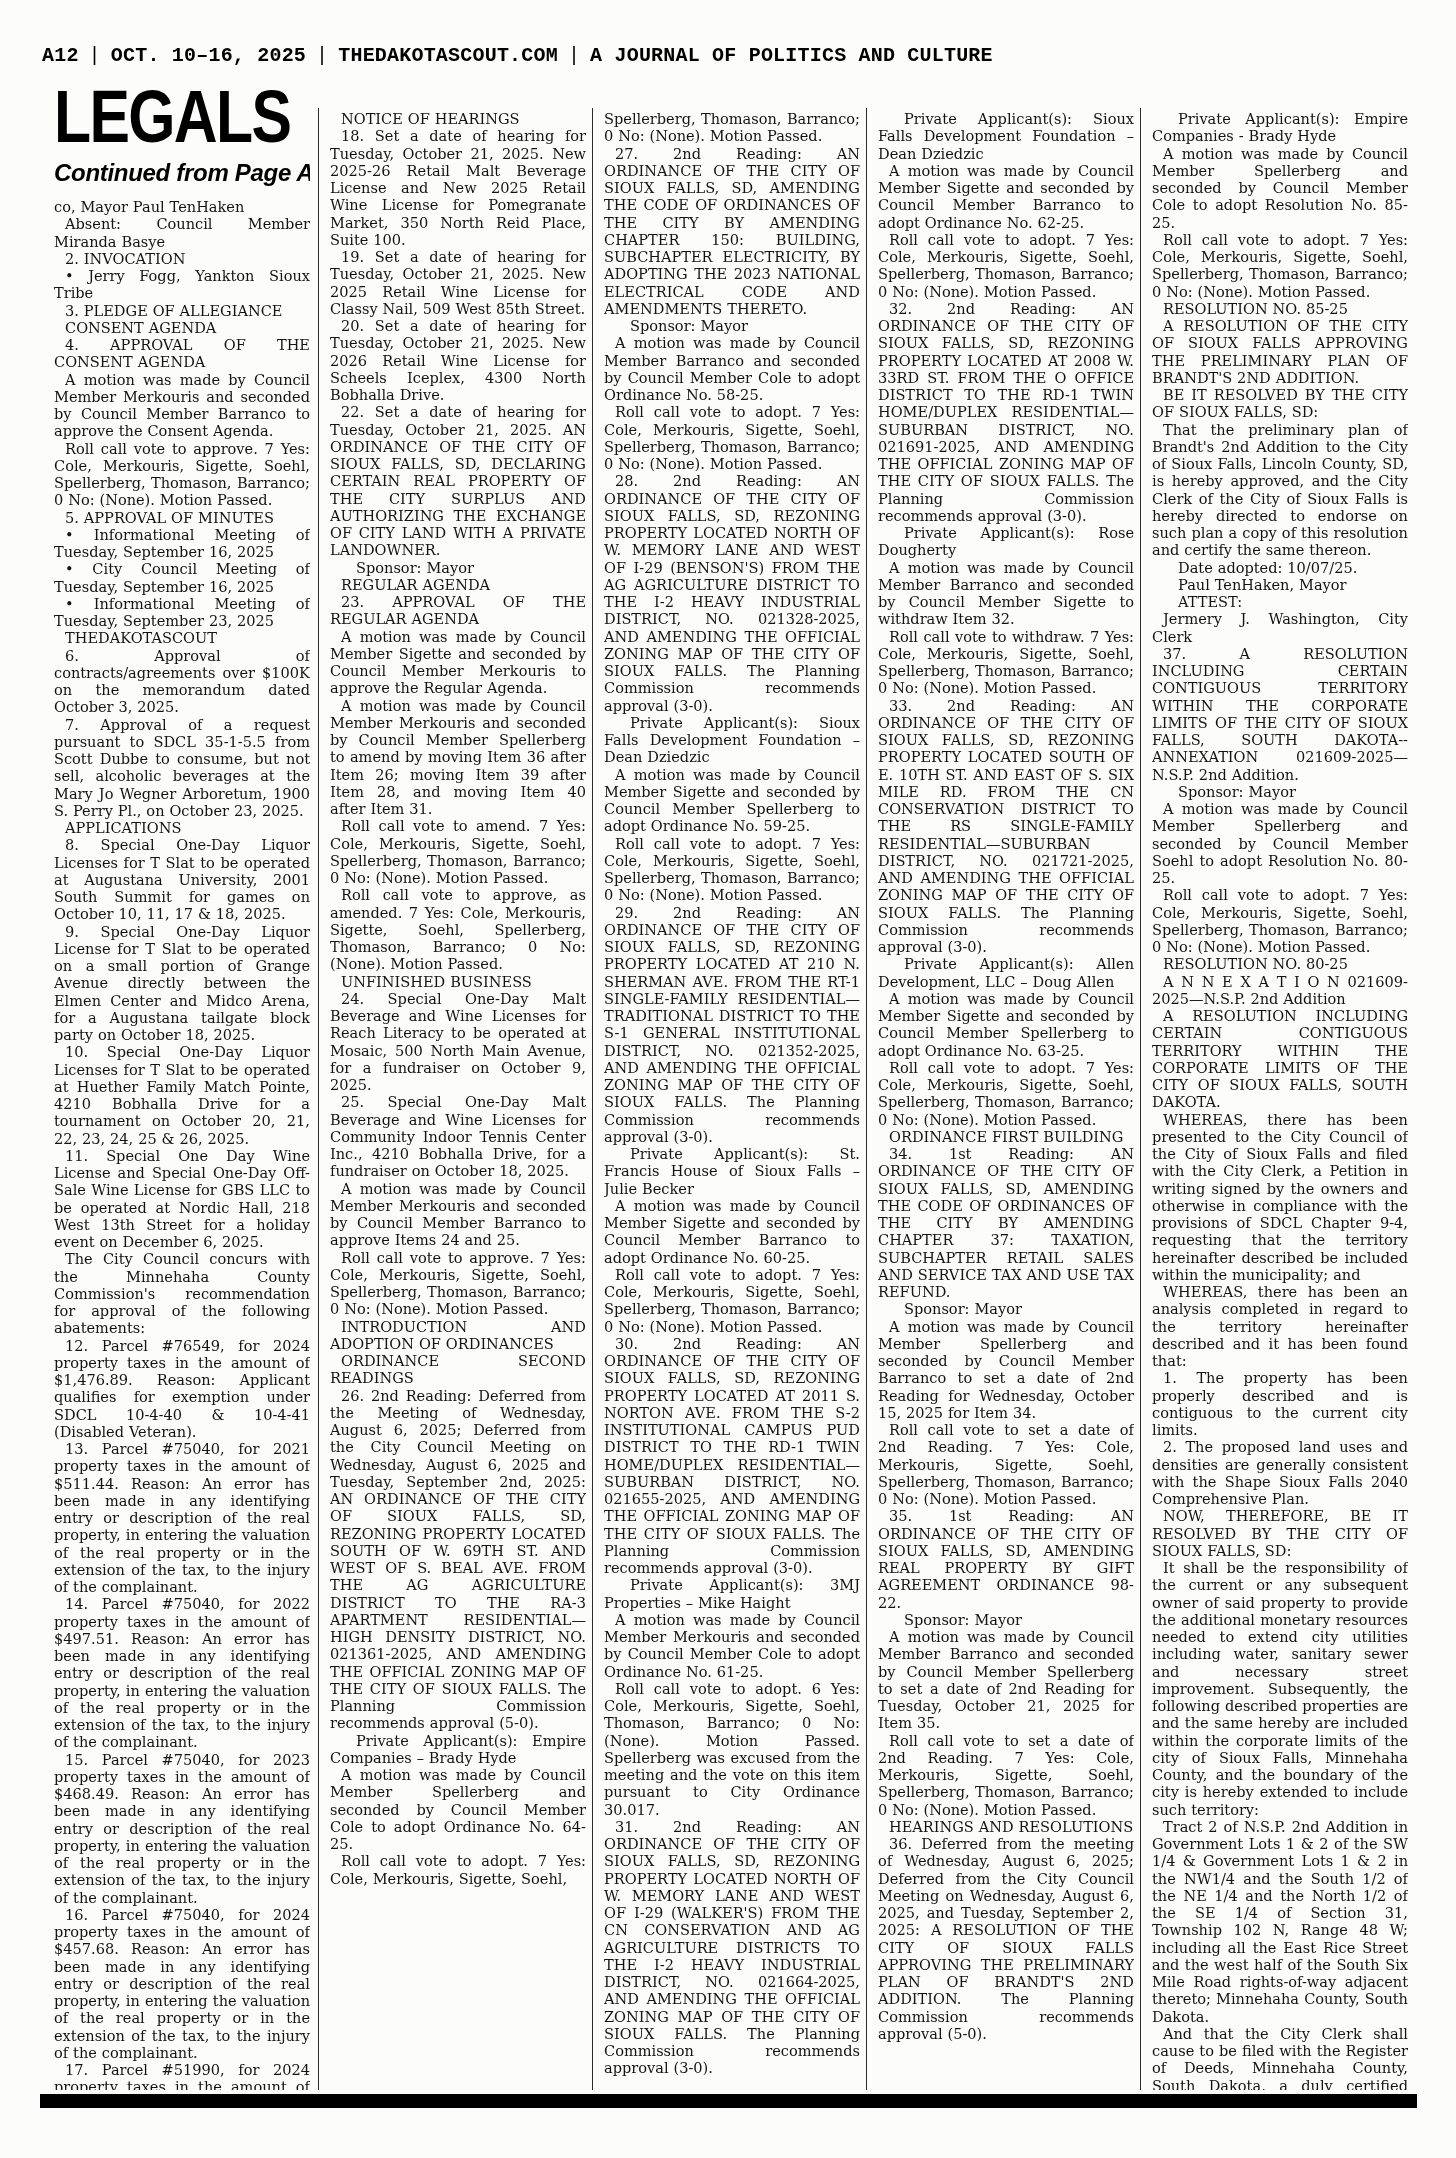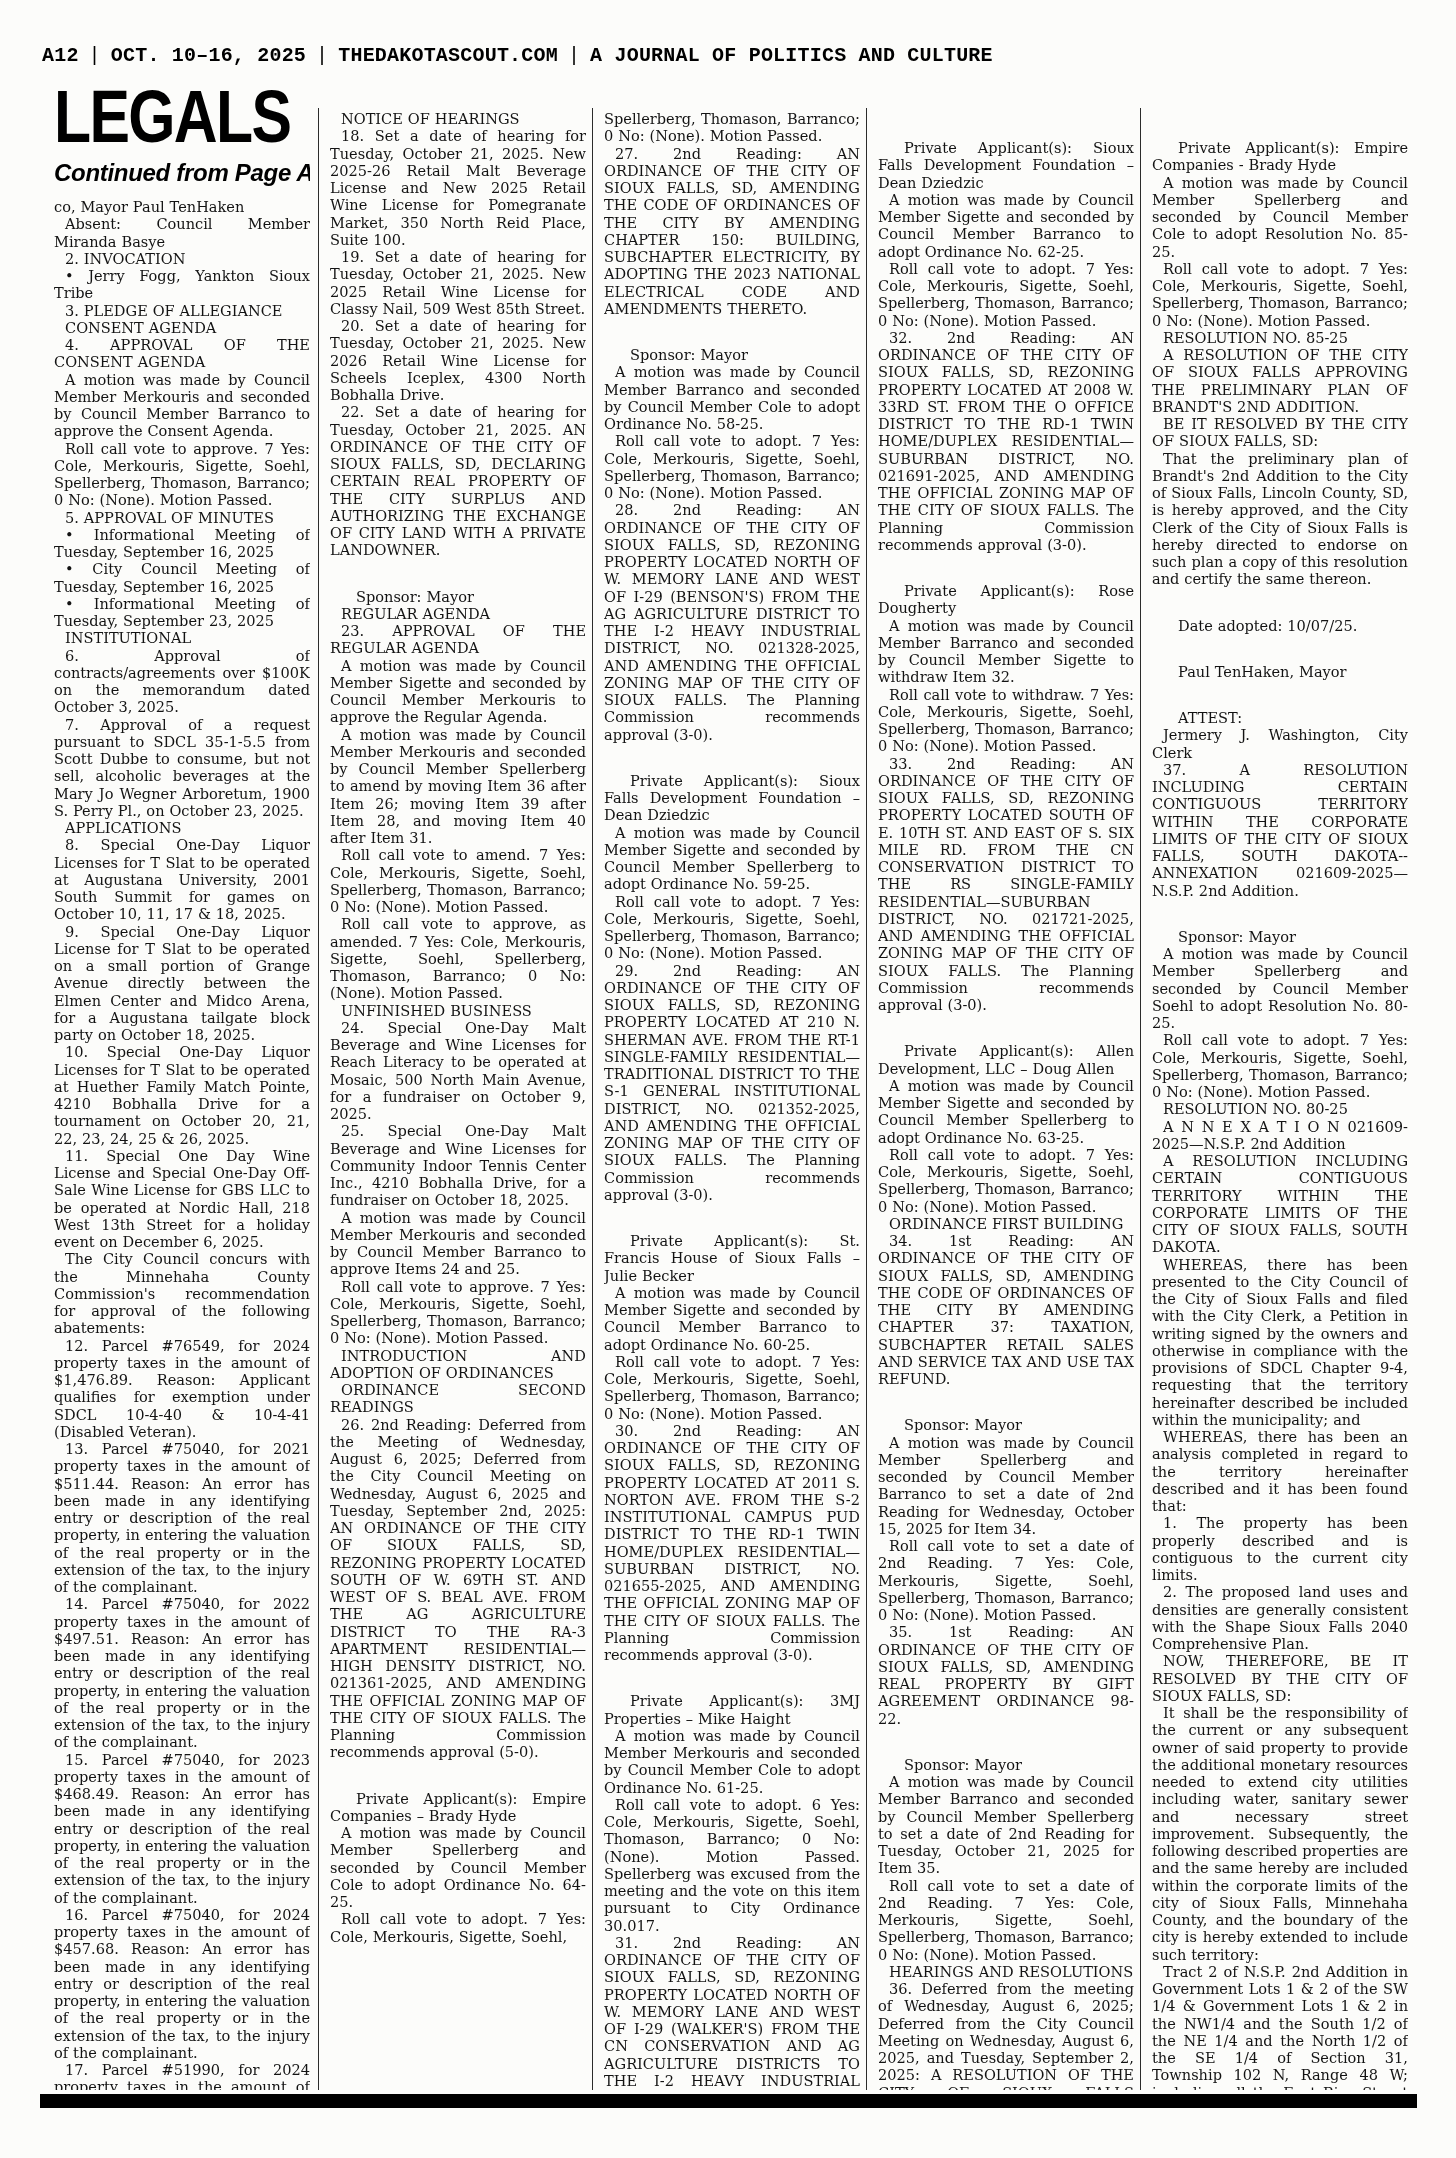--- a/index.html
+++ b/index.html
@@ -29,21 +29,21 @@
     text-align:justify;
     color:#131313;
   }
   #col1{left:54px;top:84px;height:2006px;}
   #col2{left:330px;}
   #col3{left:604px;}
   #col4{left:878px;}
   #col5{left:1152px;}
   .para{margin:0;padding:0;text-indent:11px;word-spacing:.02em;}
   .para.no-indent{text-indent:0;}
-  .para.deep-indent{text-indent:26px;margin-top:29px;}
+  .para.deep-indent{text-indent:26px;}
   
   .legals-title{
     margin:0;
     font-family:"Liberation Sans",sans-serif;
     font-weight:900;font-size:74px;line-height:66px;
     letter-spacing:-2px;color:#000;
     transform:scaleX(.82);transform-origin:left top;
     text-indent:0;white-space:nowrap;
   }
   .continued{
@@ -82,21 +82,21 @@
       <p class="para">•  Jerry Fogg, Yankton Sioux Tribe</p>
       <p class="para">3.  PLEDGE OF ALLEGIANCE</p>
       <p class="para">CONSENT AGENDA</p>
       <p class="para">4.  APPROVAL OF THE CONSENT AGENDA</p>
       <p class="para">A motion was made by Council Member Merkouris and seconded by Council Member Barranco to approve the Consent Agenda.</p>
       <p class="para">Roll call vote to approve. 7 Yes: Cole, Merkouris, Sigette, Soehl, Spellerberg, Thomason, Barranco; 0 No: (None). Motion Passed.</p>
       <p class="para">5.  APPROVAL OF MINUTES</p>
       <p class="para">•  Informational Meeting of Tuesday, September 16, 2025</p>
       <p class="para">•  City Council Meeting of Tuesday, September 16, 2025</p>
       <p class="para">•  Informational Meeting of Tuesday, September 23, 2025</p>
-      <p class="para">INSTITUTIONAL</p>
+      <p class="para">THEDAKOTASCOUT</p>
       <p class="para">6.  Approval of contracts/agreements over $100K on the memorandum dated October 3, 2025.</p>
       <p class="para">7.  Approval of a request pursuant to SDCL 35-1-5.5 from Scott Dubbe to consume, but not sell, alcoholic beverages at the Mary Jo Wegner Arboretum, 1900 S. Perry Pl., on October 23, 2025.</p>
       <p class="para">APPLICATIONS</p>
       <p class="para">8.  Special One-Day Liquor Licenses for T Slat to be operated at Augustana University, 2001 South Summit for games on October 10, 11, 17 &amp; 18, 2025.</p>
       <p class="para">9.  Special One-Day Liquor License for T Slat to be operated on a small portion of Grange Avenue directly between the Elmen Center and Midco Arena, for a Augustana tailgate block party on October 18, 2025.</p>
       <p class="para">10.  Special One-Day Liquor Licenses for T Slat to be operated at Huether Family Match Pointe, 4210 Bobhalla Drive for a tournament on October 20, 21, 22, 23, 24, 25 &amp; 26, 2025.</p>
       <p class="para">11.  Special One Day Wine License and Special One-Day Off-Sale Wine License for GBS LLC to be operated at Nordic Hall, 218 West 13th Street for a holiday event on December 6, 2025.</p>
       <p class="para">The City Council concurs with the Minnehaha County Commission's recommendation for approval of the following abatements:</p>
       <p class="para">12.  Parcel #76549, for 2024 property taxes in the amount of $1,476.89. Reason: Applicant qualifies for exemption under SDCL 10-4-40 &amp; 10-4-41 (Disabled Veteran).</p>
       <p class="para">13.  Parcel #75040, for 2021 property taxes in the amount of $511.44. Reason: An error has been made in any identifying entry or description of the real property, in entering the valuation of the real property or in the extension of the tax, to the injury of the complainant.</p>

